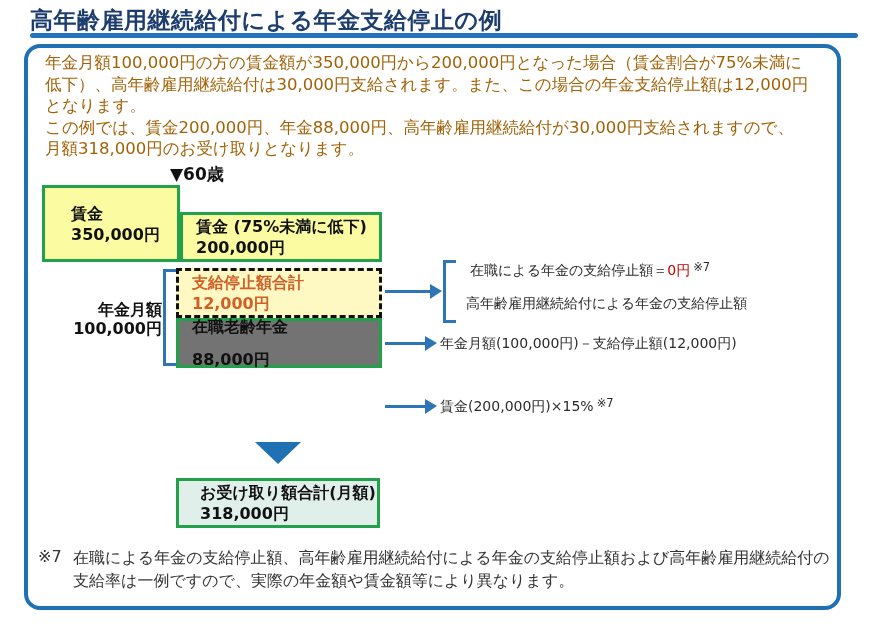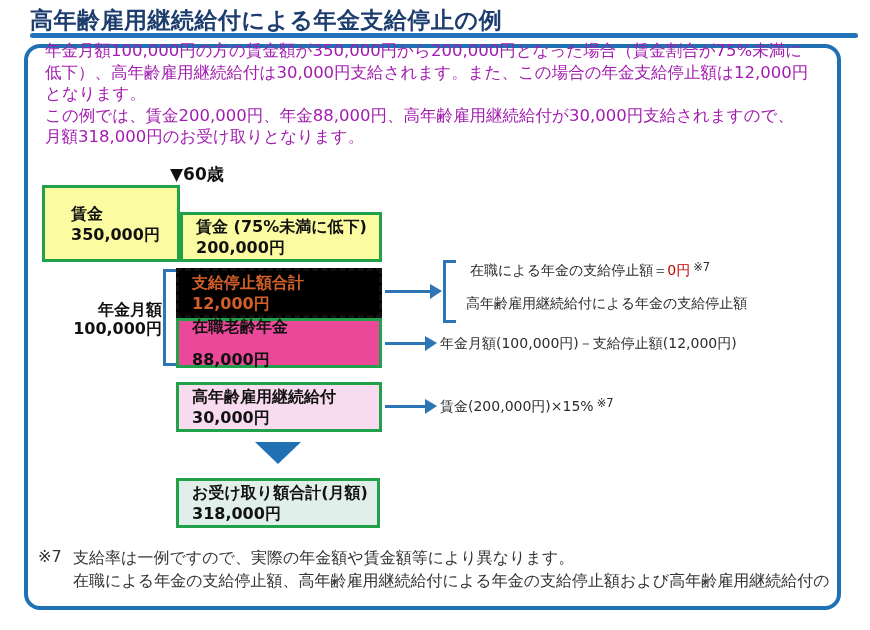--- a/index.html
+++ b/index.html
@@ -7,33 +7,33 @@
   .page { position:relative; width:870px; height:630px; background:#ffffff; overflow:hidden; }
 
   
   .page-title { position:absolute; left:30px; top:5px; font-size:23px; font-weight:bold; color:#1c3d6e; letter-spacing:0.5px; white-space:nowrap; }
   .title-underline { position:absolute; left:30px; top:33px; width:828px; height:5px; background:#2273b9; border-radius:3px; }
 
   
   .content-frame { position:absolute; left:24px; top:44px; width:817px; height:566px; border:4px solid #2071b4; border-radius:16px; background:#ffffff; }
 
   
-  .intro { position:absolute; left:45px; top:40px; font-size:16.5px; line-height:21.5px; color:#a21caf; white-space:nowrap; }
+  .intro { position:absolute; left:45px; top:52px; font-size:16.5px; line-height:21.5px; color:#a16207; white-space:nowrap; }
   .footnote-marker { position:absolute; left:38px; top:547px; font-size:16px; color:#333333; }
   .footnote { position:absolute; left:73px; top:547px; font-size:16px; line-height:22.5px; color:#333333; white-space:nowrap; }
 
   
   .dbox { position:absolute; border:3px solid #22a14b; display:flex; flex-direction:column; justify-content:center; font-weight:bold; font-size:16px; line-height:21px; color:#111111; white-space:nowrap; }
   .dbox .val {}
   .box-wage-before { left:42px; top:185px; width:138px; height:77px; background:#fbfba1; padding-left:26px; }
   .box-wage-after  { left:180px; top:212px; width:202px; height:50px; background:#fbfba1; padding-left:13px; }
-  .box-suspension  { left:176px; top:268px; width:206px; height:50px; background:#000000; border:3px dashed #111111; color:#d25f28; padding-left:13px; }
-  .box-zaishoku    { left:176px; top:318px; width:206px; height:50px; background:#ec4899; padding-left:13px;gap:12px; }
+  .box-suspension  { left:176px; top:268px; width:206px; height:50px; background:#fef9c3; border:3px dashed #111111; color:#d25f28; padding-left:13px; }
+  .box-zaishoku    { left:176px; top:318px; width:206px; height:50px; background:#737373; padding-left:13px;gap:12px; }
   .box-benefit     { left:176px; top:382px; width:206px; height:50px; background:#f9dbf0; padding-left:13px; }
-  .box-total       { left:176px; top:478px; width:204px; height:50px; background:#e1efeb; padding-left:13px; }
+  .box-total       { left:176px; top:478px; width:204px; height:50px; background:#e1efeb; padding-left:21px; }
 
   .age-marker { position:absolute; left:170px; top:163px; font-size:17px; font-weight:bold; color:#111111; white-space:nowrap; }
 
   .pension-label { position:absolute; left:40px; top:300px; width:122px; text-align:right; font-size:16px; font-weight:bold; line-height:19px; color:#111111; }
 
   
   .bracket-left { position:absolute; border-left:3px solid #2e75b6; border-top:3px solid #2e75b6; border-bottom:3px solid #2e75b6; }
   .pension-bracket { left:163px; top:269px; width:13px; height:97px; }
   .annotation-bracket { left:443px; top:260px; width:13px; height:63px; }
 
@@ -95,24 +95,20 @@
   <div class="dbox box-suspension">
     <div>支給停止額合計</div>
     <div class="val">12,000円</div>
   </div>
 
   <div class="dbox box-zaishoku">
     <div>在職老齢年金</div>
     <div class="val">88,000円</div>
   </div>
 
-  <div class="dbox box-benefit">
-    <div>高年齢雇用継続給付</div>
-    <div class="val">30,000円</div>
-  </div>
 
   <div class="down-arrow"></div>
 
   <div class="dbox box-total">
     <div>お受け取り額合計(月額)</div>
     <div class="val">318,000円</div>
   </div>
 
   <div class="h-arrow arrow-suspension"></div>
   <div class="h-arrow arrow-zaishoku"></div>
@@ -129,17 +125,17 @@
   </div>
 
   <div class="ann ann-zaishoku">年金月額(100,000円)－支給停止額(12,000円)</div>
 
   <div class="ann ann-benefit">
     <span>賃金(200,000円)×15%</span><span class="ref">※7</span>
   </div>
 
   <div class="footnote-marker">※7</div>
   <div class="footnote">
+    <div>在職による年金の支給停止額、高年齢雇用継続給付による年金の支給停止額および高年齢雇用継続給付の</div>
     <div>支給率は一例ですので、実際の年金額や賃金額等により異なります。</div>
-    <div>在職による年金の支給停止額、高年齢雇用継続給付による年金の支給停止額および高年齢雇用継続給付の</div>
   </div>
 
 </div>
 
 </body></html>

